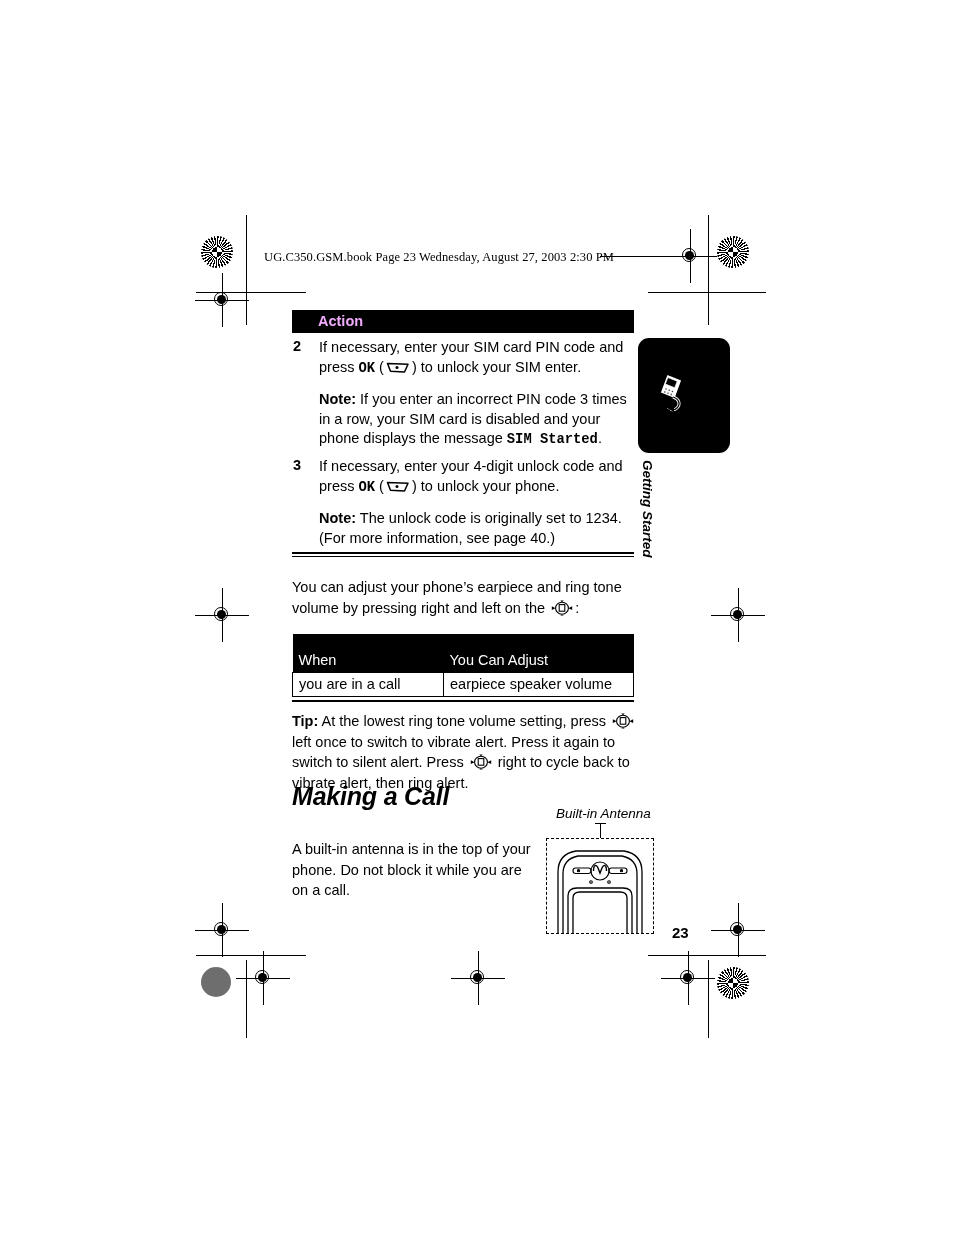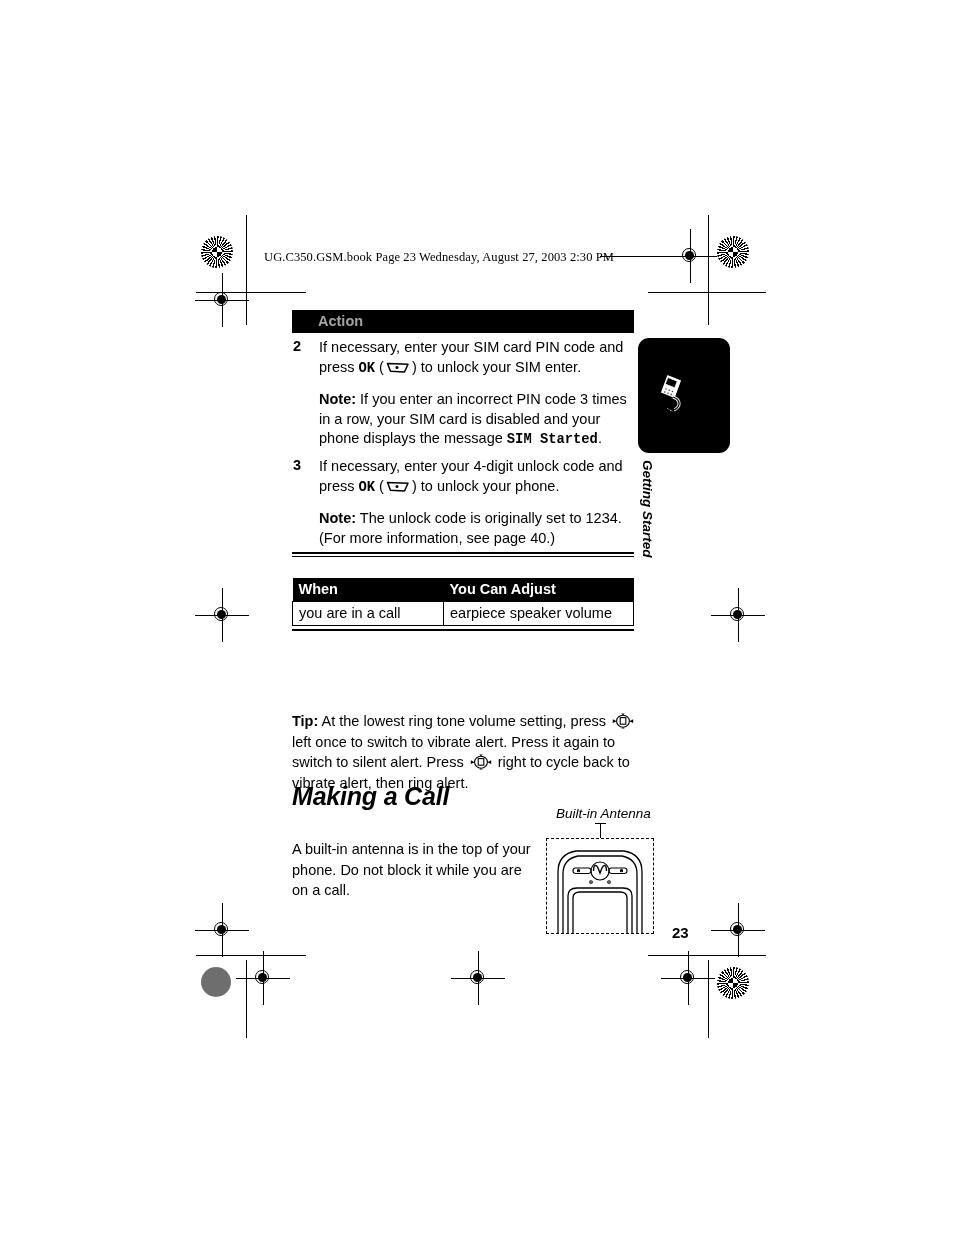--- a/index.html
+++ b/index.html
@@ -42,21 +42,21 @@
     font-size:12.5px;letter-spacing:0.1px;white-space:nowrap;color:#000;
   }
 
   
   .content{position:absolute;left:292px;top:310px;width:342px;}
 
   
   .steps-tbl{width:342px;border-collapse:collapse;}
   .hdr-row{background:#000;}
   .hdr-cell{
-    color:#a3a3a3;font-weight:bold;font-size:14.5px;
+    color:#f0abfc;font-weight:bold;font-size:14.5px;
     padding:3px 0 4px 0;text-align:left;
   }
   .num-col{width:26px;}
   .step-num{
     font-weight:bold;font-size:14.5px;vertical-align:top;
     padding-top:5px;text-align:left;
   }
   .step-body{
     font-size:14.5px;line-height:19.6px;vertical-align:top;
     padding-top:5px;padding-bottom:2px;
@@ -81,22 +81,22 @@
   
   h2.sec{
     font-size:25px;font-weight:bold;font-style:italic;margin:0;
     letter-spacing:-0.2px;
   }
   p.body{font-size:14.5px;line-height:20.5px;margin:0;}
 
   
   .vol-tbl{width:342px;border-collapse:collapse;font-size:14.5px;}
   .vol-tbl th{
-    background:#000;color:#fff;font-weight:bold;text-align:left;
-    padding:3px 0 4px 6px;font-size:14.5px;
+    background:#000;color:#fff;font-weight:normal;text-align:left;
+    padding:18px 0 4px 6px;font-size:14.5px;
   }
   .vol-tbl td{
     border:1px solid #000;padding:3px 0 4px 6px;font-size:14.5px;
   }
   .vol-tbl .c1{width:145px;}
 
   
   .sidetab{
     position:absolute;left:638px;top:338px;width:92px;height:115px;
     background:#000;border-radius:11px;
@@ -270,20 +270,30 @@
       </tr>
     </tbody>
       </table>
 
     <div style="position:relative;height:12px;">
       <div class="rule-thick" style="left:0;top:2px;width:342px;"></div>
       <div class="rule-thin" style="left:0;top:6px;width:342px;"></div>
     </div>
 
 
+    <p class="body" style="margin-top:15px;">
+      <span>You can adjust your phone’s earpiece and ring tone volume by pressing right and left on the </span><span class="navkey"><svg width="22" height="16" viewBox="0 0 22 16">
+            <ellipse cx="11" cy="8.2" rx="6.4" ry="6" fill="none" stroke="#000" stroke-width="1.1"></ellipse>
+            <rect x="8.2" y="4.6" width="5.6" height="6.6" fill="none" stroke="#000" stroke-width="1.1"></rect>
+            <path d="M4.6 8.2 L0.8 6.3 L0.8 10.1 Z" fill="#000"></path>
+            <path d="M17.4 8.2 L21.2 6.3 L21.2 10.1 Z" fill="#000"></path>
+            <path d="M11 2.2 L9.3 0.6 L12.7 0.6 Z" fill="#000"></path>
+            <path d="M11 14.2 L9.3 15.6 L12.7 15.6 Z" fill="#000"></path>
+          </svg></span><span>:</span>
+    </p>
 
     <table class="vol-tbl" style="margin-top:16px;">
       <tbody>
           <tr>
         <th class="c1">When</th>
         <th>You Can Adjust</th>
       </tr>
       <tr>
         <td>you are in a call</td>
         <td>earpiece speaker volume</td>

